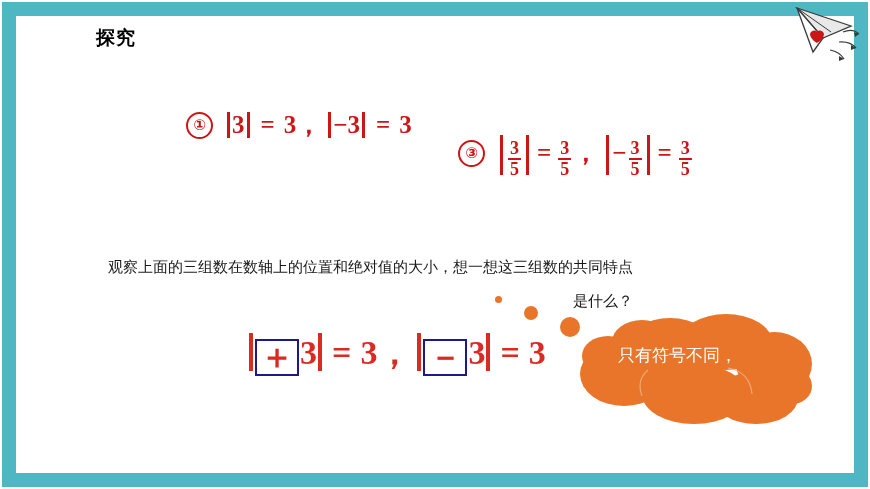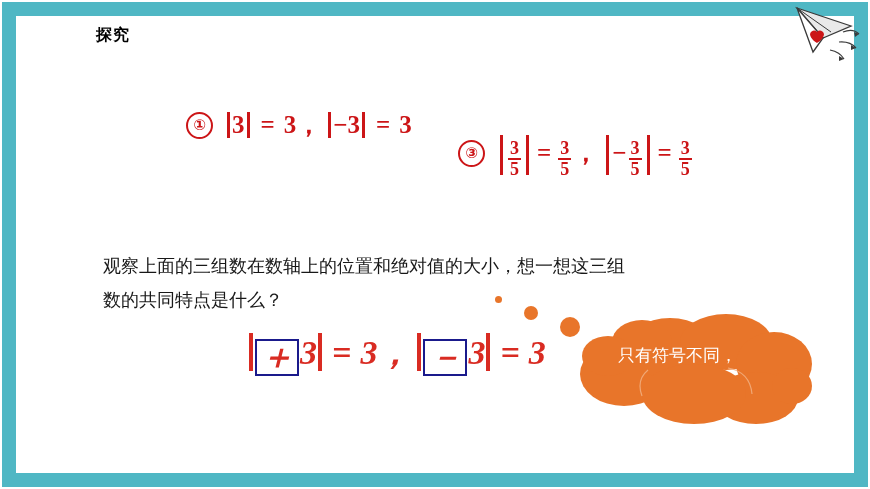--- a/index.html
+++ b/index.html
@@ -41,21 +41,21 @@
     height: 457px;
     background: #ffffff;
   }
 
   
   .title {
     position: absolute;
     left: 96px;
     top: 25px;
     font-family: Liberation Mono, monospace;
-    font-size: 16px;
+    font-size: 19px;
     font-weight: bold;
     color: #000000;
     letter-spacing: 1px;
   }
 
   
   .airplane {
     position: absolute;
     left: 793px;
     top: 4px;
@@ -119,37 +119,37 @@
   }
   .frac .num { display: block; padding: 0 2px; }
   .frac .den { display: block; padding: 0 2px; border-top: 2px solid #cc1517; }
 
   
   .paragraph {
     position: absolute;
     left: 103px;
     top: 250px;
     width: 530px;
-    font-family: Liberation Mono, monospace;
-    font-size: 18px;
+    font-family: Liberation Serif, serif;
+    font-size: 15px;
     line-height: 34px;
     color: #181818;
+    text-align: right;
   }
 
   
   .bigeq {
     position: absolute;
     left: 248px;
     top: 330px;
     font-family: "Liberation Serif", "DejaVu Serif", serif;
     font-size: 34px;
     font-weight: bold;
     color: #d92b22;
     white-space: nowrap;
-    font-style: italic;
   }
   .bigbar {
     display: inline-block;
     width: 4px;
     height: 38px;
     background: #d92b22;
     vertical-align: -7px;
     margin: 0 1px;
   }
   .signbox {

